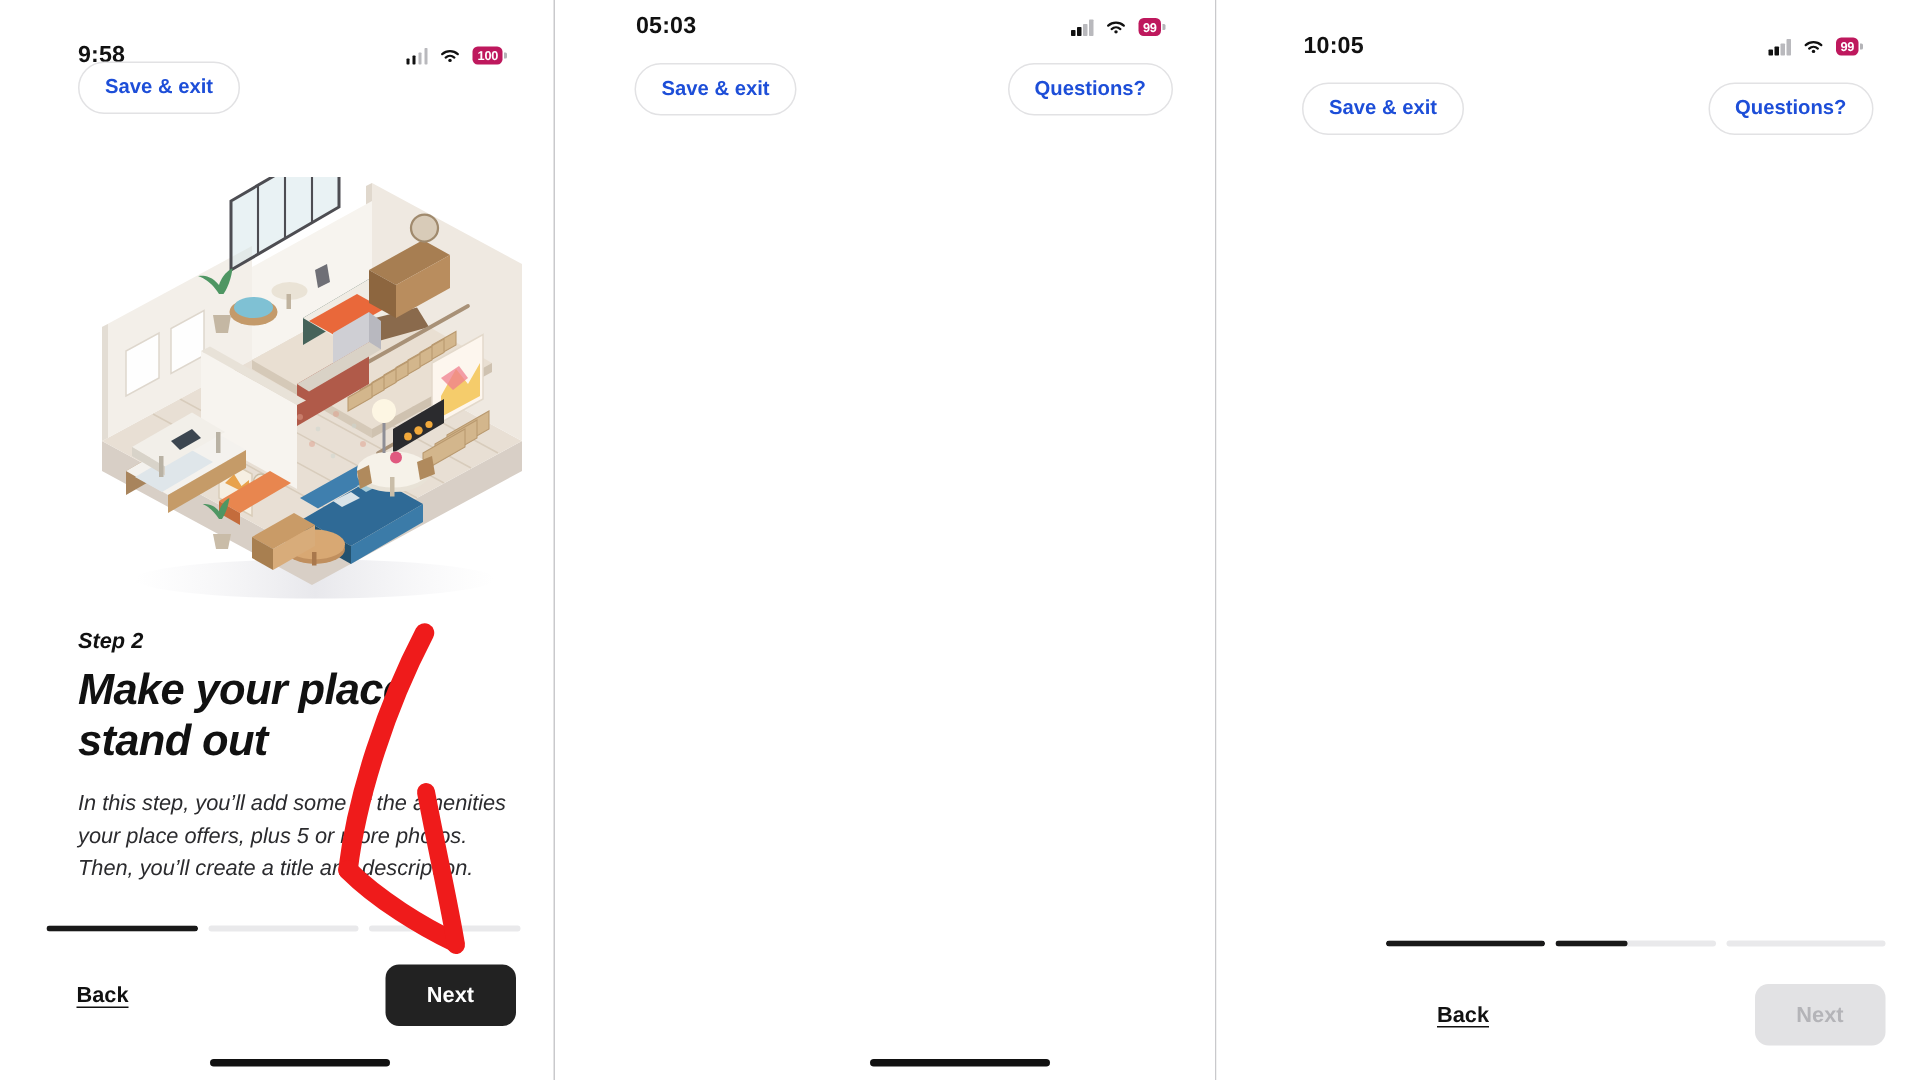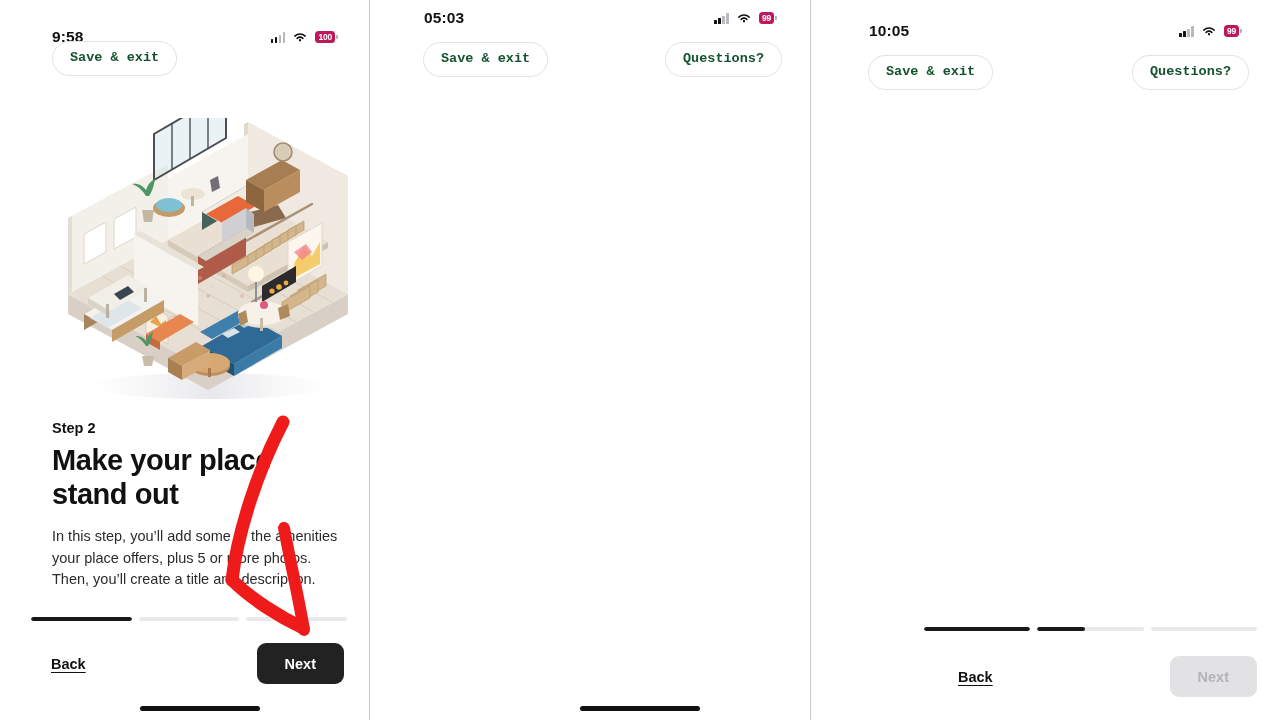--- a/index.html
+++ b/index.html
@@ -53,32 +53,31 @@
     background: #b4b4b8; border-radius: 0 1px 1px 0;
   }
 
   
   .topbar { position: absolute; left: 0; right: 0; display: flex; justify-content: space-between; }
   .p1 .topbar { top: 41px; padding: 0 26px 0 52px; }
   .p2 .topbar { top: 42px; padding: 0 28px 0 53px; }
   .p3 .topbar { top: 55px; padding: 0 30px 0 57px; }
   .pill {
     border: 1px solid #e2e2e4; border-radius: 22px;
-    background: #fff; color: #14532d;
+    background: #fff; color: #1d4ed8;
     font-size: 13.5px; font-weight: 600;
     padding: 9px 17px; line-height: 1.1; cursor: pointer;
     white-space: nowrap;
-    font-family: Liberation Mono, monospace;
   }
 
   
   .illus { position: absolute; left: 50px; top: 118px; width: 316px; height: 290px; }
   .illus svg { width: 100%; height: 100%; display: block; }
 
-  .p1 .body { position: absolute; left: 52px; right: 22px; top: 420px; }
+  .p1 .body { position: absolute; left: 52px; right: 22px; top: 420px; font-style: italic; }
   .step-label { font-size: 14.5px; font-weight: 600; color: #111; margin-bottom: 8px; }
   .p1 h1 {
     font-size: 29px; font-weight: 700; line-height: 1.17; color: #111;
     letter-spacing: -.45px; margin-bottom: 14px;
   }
   .p1 .para { font-size: 14.5px; line-height: 1.5; color: #2b2b2e; }
 
   
   .footer { position: absolute; left: 0; right: 0; bottom: 0; }
   .progress { display: flex; gap: 7px; }

